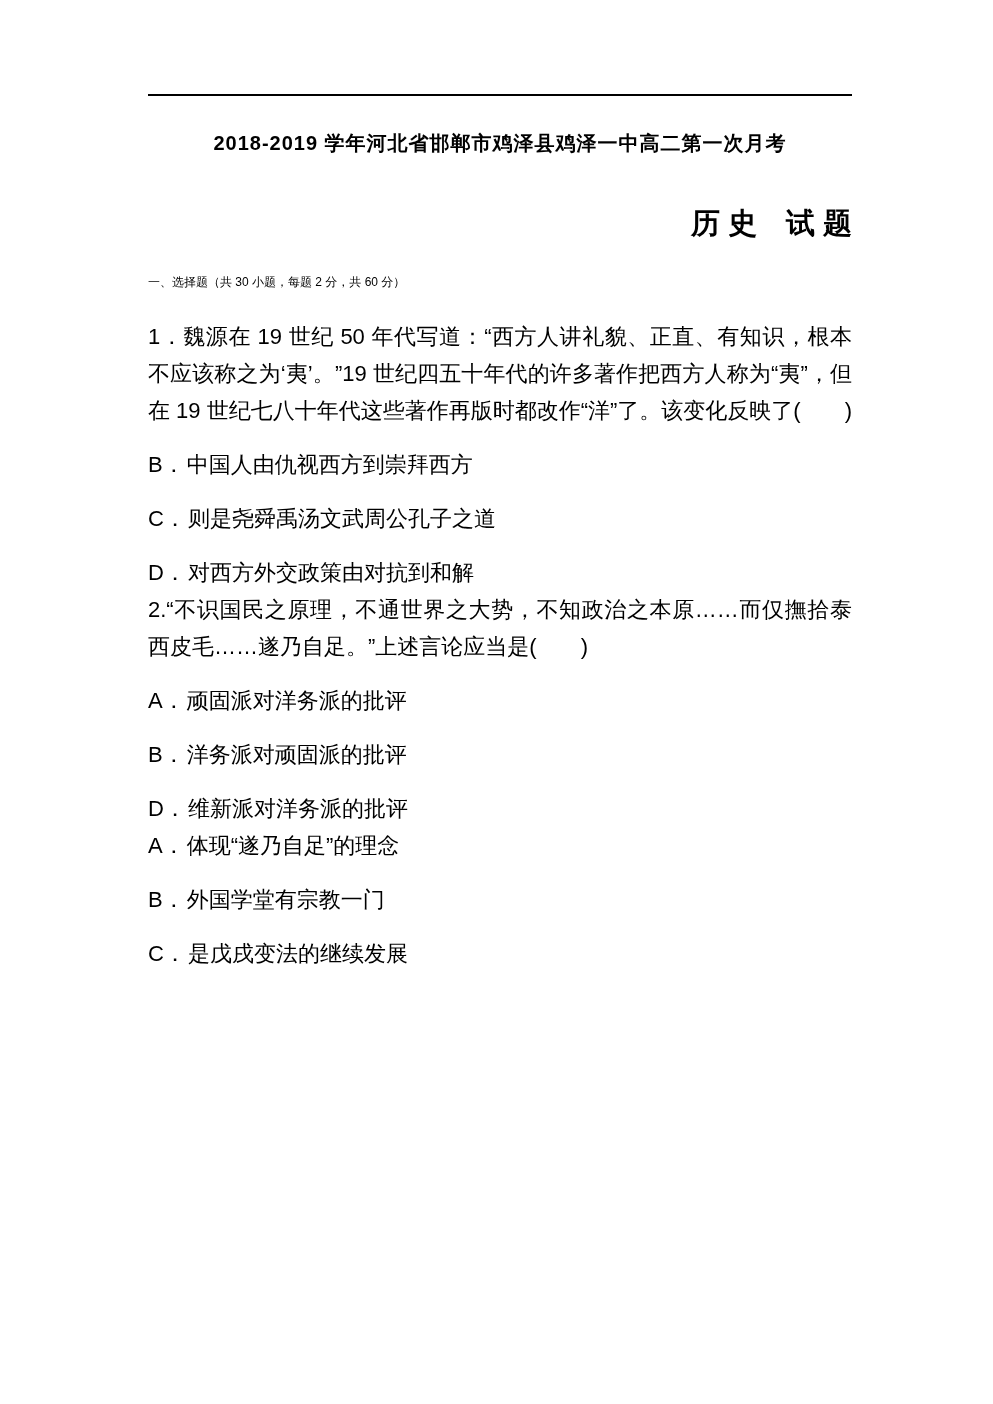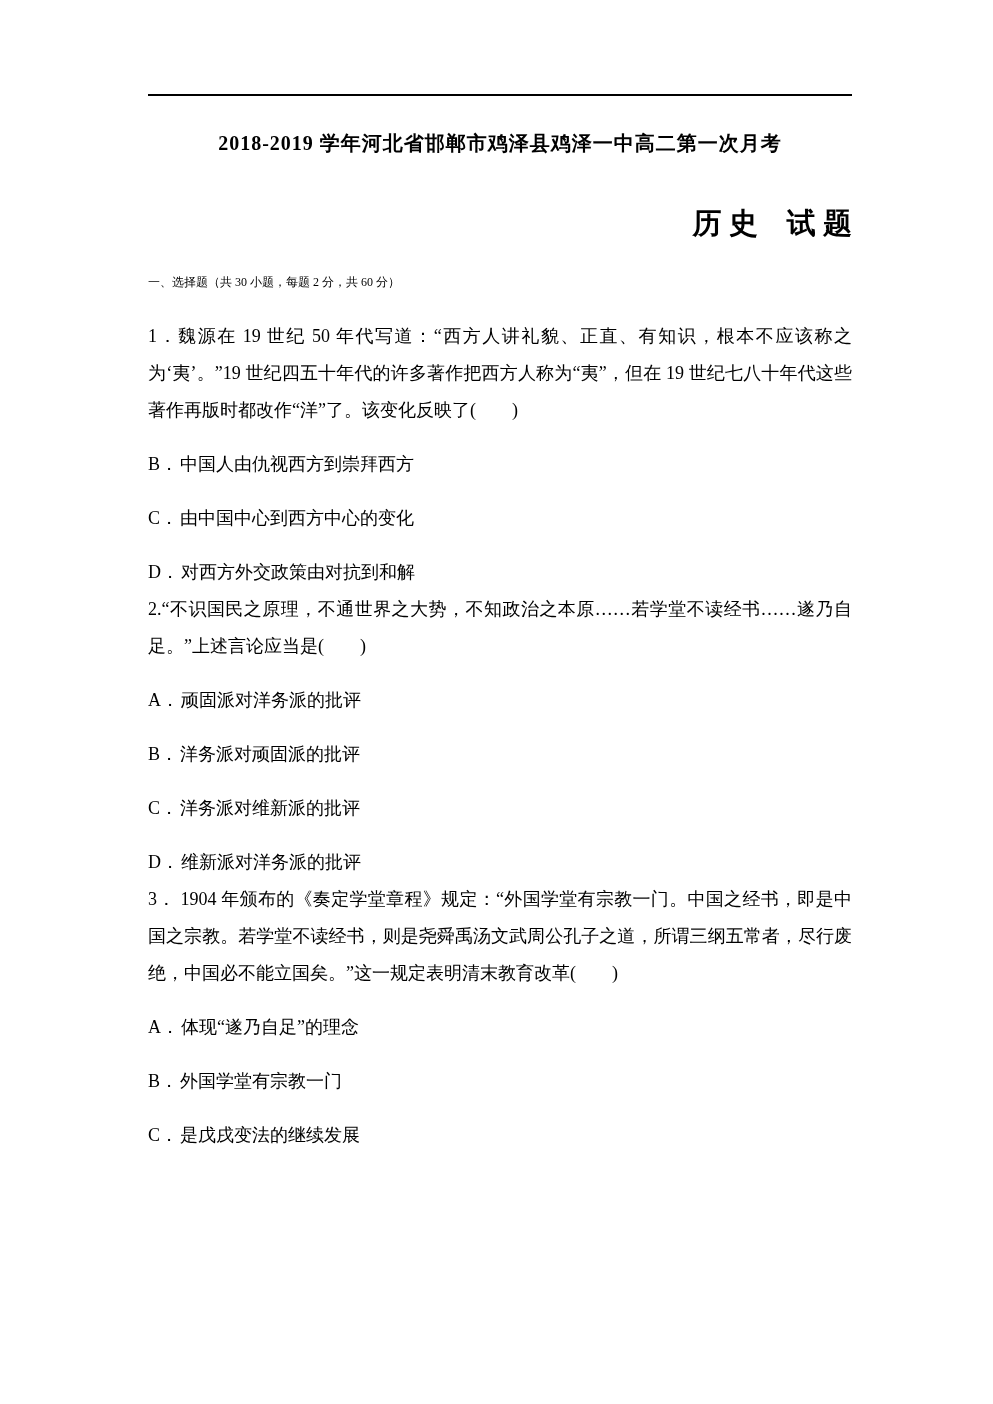--- a/index.html
+++ b/index.html
@@ -7,21 +7,21 @@
     margin: 0;
     padding: 0;
     background: #ffffff;
   }
   .page {
     position: relative;
     width: 993px;
     height: 1404px;
     background: #ffffff;
     color: #000000;
-    font-family: Liberation Serif, serif;
+    font-family: Liberation Sans, sans-serif;
     overflow: hidden;
   }
   .top-rule {
     position: absolute;
     left: 148px;
     top: 94px;
     width: 704px;
     height: 2px;
     background: #000000;
   }
@@ -47,21 +47,21 @@
     line-height: 34px;
     font-weight: 700;
   }
   .section-heading {
     margin: 24px 0 17px 0;
     font-size: 12px;
     line-height: 37px;
     font-weight: 400;
   }
   p.textline {
-    font-size: 18px;
+    font-size: 22px;
     line-height: 37px;
     margin: 0 0 17px 0;
     text-align: justify;
   }
   p.textline:last-child { margin-bottom: 0; }
   .olabel { margin-right: 2px; }
   .question { margin: 0; }
 </style>
 </head>
 <body>
@@ -72,33 +72,31 @@
 
     <p class="exam-title">2018-2019 学年河北省邯郸市鸡泽县鸡泽一中高二第一次月考</p>
 
     <h1 class="subject-title">历 史　试 题</h1>
 
     <p class="section-heading">一、选择题（共 30 小题，每题 2 分，共 60 分）</p>
 
     <div class="question">
       <p class="textline"><span class="qnum">1．</span><span>魏源在 19 世纪 50 年代写道：“西方人讲礼貌、正直、有知识，根本不应该称之为‘夷’。”19 世纪四五十年代的许多著作把西方人称为“夷”，但在 19 世纪七八十年代这些著作再版时都改作“洋”了。该变化反映了(　　)</span></p>
       <p class="textline"><span class="olabel">B．</span><span>中国人由仇视西方到崇拜西方</span></p>
-      <p class="textline"><span class="olabel">C．</span><span>由中国中心到西方中心的变化</span></p>
+      <p class="textline"><span class="olabel">C．</span><span>则是尧舜禹汤文武周公孔子之道</span></p>
       <p class="textline"><span class="olabel">D．</span><span>对西方外交政策由对抗到和解</span></p>
     </div>
 
     <div class="question">
-      <p class="textline"><span class="qnum">2.</span><span>“不识国民之原理，不通世界之大势，不知政治之本原……若学堂不读经书……遂乃自足。”上述言论应当是(　　)</span></p>
+      <p class="textline"><span class="qnum">2.</span><span>“不识国民之原理，不通世界之大势，不知政治之本原……而仅撫拾泰西皮毛……遂乃自足。”上述言论应当是(　　)</span></p>
       <p class="textline"><span class="olabel">A．</span><span>顽固派对洋务派的批评</span></p>
       <p class="textline"><span class="olabel">B．</span><span>洋务派对顽固派的批评</span></p>
-      <p class="textline"><span class="olabel">C．</span><span>洋务派对维新派的批评</span></p>
       <p class="textline"><span class="olabel">D．</span><span>维新派对洋务派的批评</span></p>
     </div>
 
     <div class="question">
-      <p class="textline"><span class="qnum">3．</span><span> 1904 年颁布的《奏定学堂章程》规定：“外国学堂有宗教一门。中国之经书，即是中国之宗教。若学堂不读经书，则是尧舜禹汤文武周公孔子之道，所谓三纲五常者，尽行废绝，中国必不能立国矣。”这一规定表明清末教育改革(　　)</span></p>
       <p class="textline"><span class="olabel">A．</span><span>体现“遂乃自足”的理念</span></p>
       <p class="textline"><span class="olabel">B．</span><span>外国学堂有宗教一门</span></p>
       <p class="textline"><span class="olabel">C．</span><span>是戊戌变法的继续发展</span></p>
     </div>
 
   </div>
 </div>
 
 </body></html>

